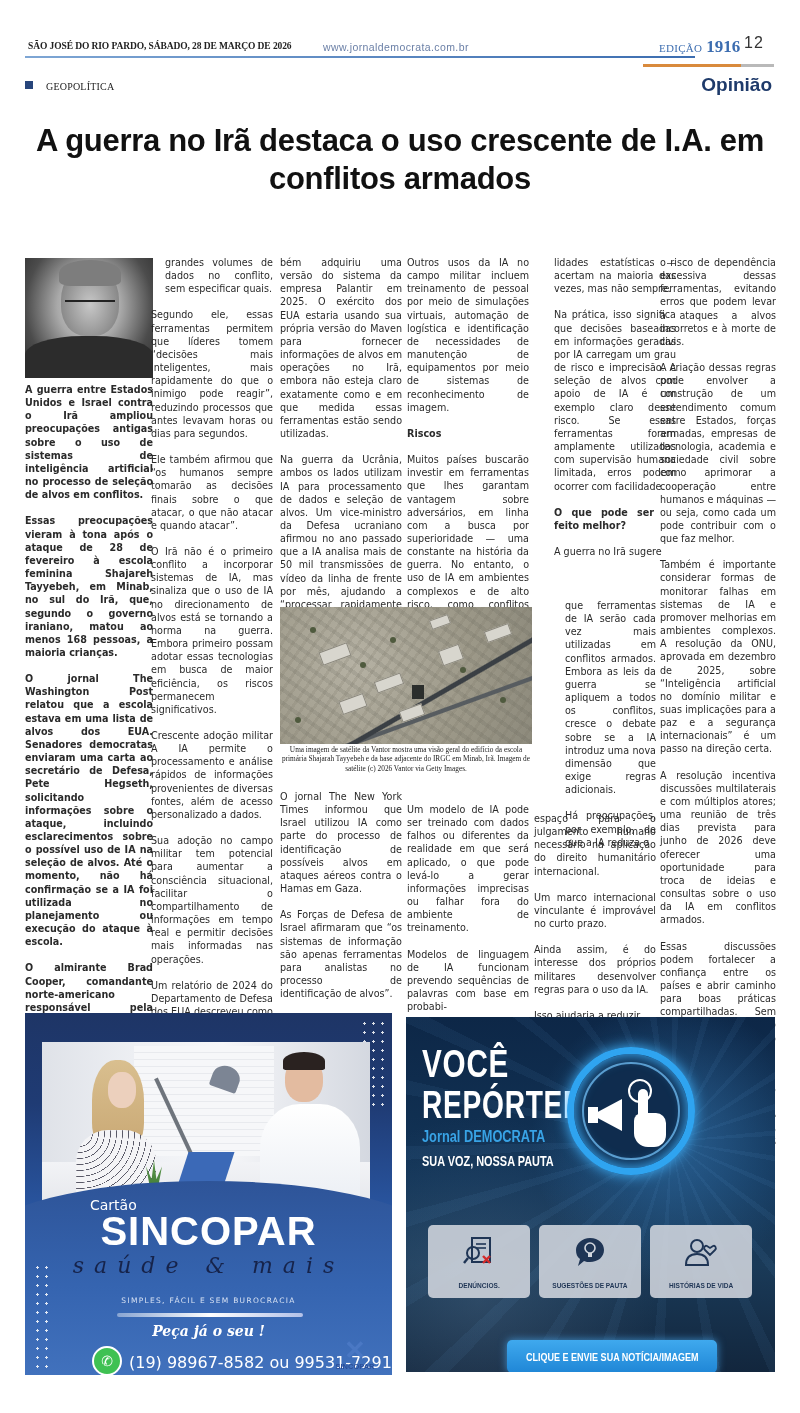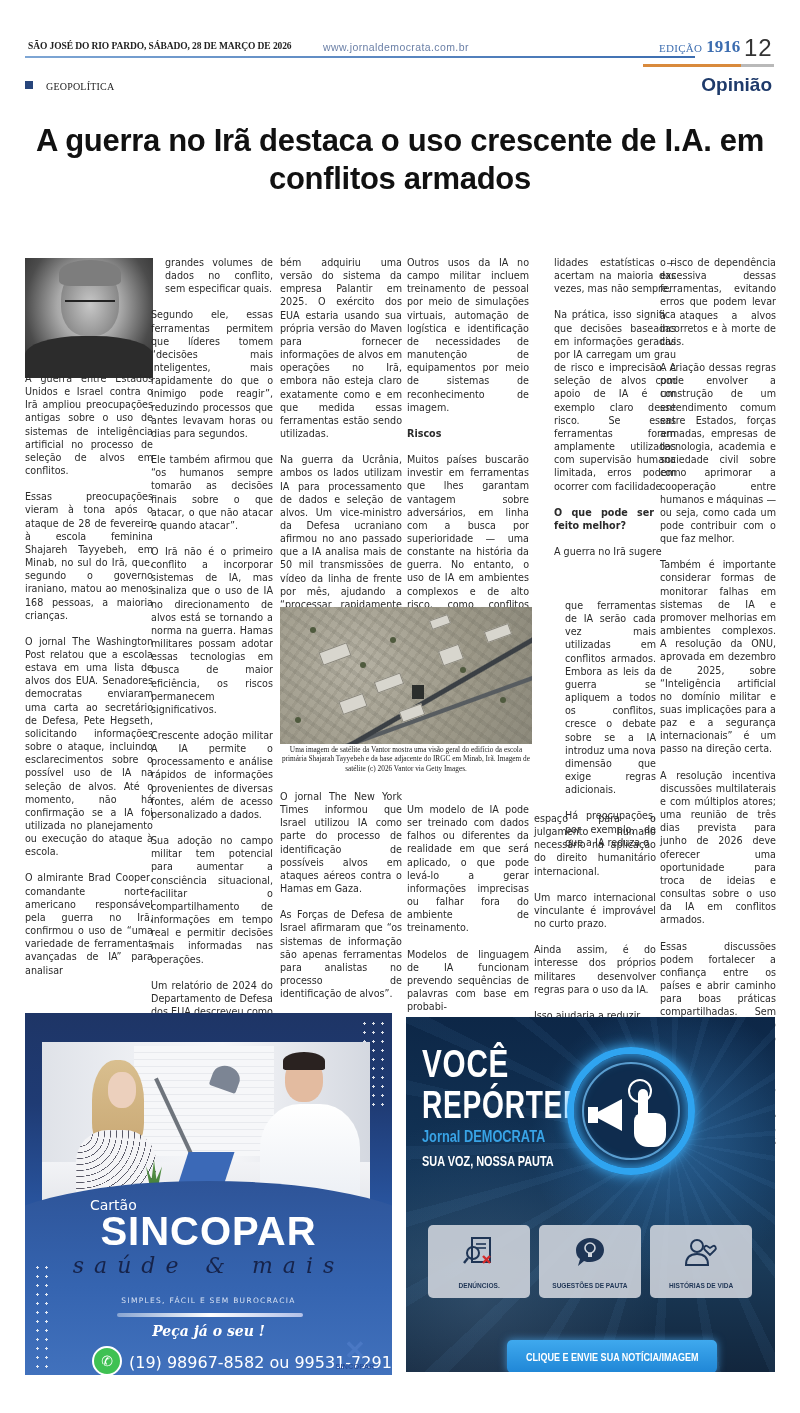--- a/index.html
+++ b/index.html
@@ -6,21 +6,21 @@
   html, body { width: 800px; height: 1413px; background: #ffffff; overflow: hidden; }
   body { position: relative; font-family: "Liberation Sans", sans-serif; color: #1a1a1a; }
 
   
   .hdr-line { position: absolute; left: 25px; top: 56px; width: 670px; height: 2px; background: linear-gradient(90deg,#7ea6d4,#3c6db0); }
   .hdr-date { position: absolute; left: 28px; top: 41px; font-family: "Liberation Serif", serif; font-size: 9.5px; font-weight: bold; color: #222; letter-spacing: -0.1px; }
   .hdr-url { position: absolute; left: 323px; top: 41px; font-family: "Liberation Sans", sans-serif; font-size: 10.5px; color: #6a7fa6; letter-spacing: 0.4px; }
   .hdr-ed { position: absolute; left: 659px; top: 37px; font-family: "Liberation Serif", serif; color: #3c6db0; }
   .hdr-ed .lbl { font-size: 11px; letter-spacing: 0.3px; }
   .hdr-ed .num { font-size: 17px; font-weight: bold; }
-  .hdr-page { position: absolute; left: 744px; top: 34px; font-family: "Liberation Sans", sans-serif; font-size: 24px; color: #333; letter-spacing: 1px; font-weight: 300; }
+  .hdr-page { position: absolute; left: 744px; top: 34px; font-family: "Liberation Sans", sans-serif; font-size: 16px; color: #333; letter-spacing: 1px; font-weight: 300; }
   .hdr-bar-orange { position: absolute; left: 643px; top: 64px; width: 98px; height: 3px; background: #d98a3c; }
   .hdr-bar-gray { position: absolute; left: 741px; top: 64px; width: 33px; height: 3px; background: #b9b9b9; }
   .section { position: absolute; left: 25px; top: 81px; display: flex; align-items: flex-start; gap: 13px; }
   .section .sq { width: 8px; height: 8px; background: #27457b; }
   .section .txt { font-family: "Liberation Serif", serif; font-size: 10px; color: #222; letter-spacing: 0.2px; }
   .opiniao { position: absolute; right: 28px; top: 74px; font-family: "Liberation Sans", sans-serif; font-weight: bold; font-size: 19px; color: #1e3a6a; }
 
   .headline { position: absolute; left: 20px; top: 122px; width: 760px; text-align: center; font-family: "Liberation Sans", sans-serif; font-weight: bold; font-size: 31px; line-height: 38px; color: #111; letter-spacing: -0.3px; }
 
   
@@ -129,32 +129,32 @@
 
 <h1 class="headline">A guerra no Irã destaca o uso crescente de I.A. em conflitos armados</h1>
 
 <div class="author-photo">
   <div class="shirt"></div>
   <div class="head"></div>
   <div class="hair"></div>
   <div class="glasses"></div>
 </div>
 
-<div class="col" style="left:25px; top:372px; width:128px;">
+<div class="col" style="left:25px; top:383px; width:128px;font-weight:bold;">
   <p>A guerra entre Estados Unidos e Israel contra o Irã ampliou preocupações antigas sobre o uso de sistemas de inteligência artificial no processo de seleção de alvos em conflitos.</p>
   <p>Essas preocupações vieram à tona após o ataque de 28 de fevereiro à escola feminina Shajareh Tayyebeh, em Minab, no sul do Irã, que, segundo o governo iraniano, matou ao menos 168 pessoas, a maioria crianças.</p>
   <p>O jornal The Washington Post relatou que a escola estava em uma lista de alvos dos EUA. Senadores democratas enviaram uma carta ao secretário de Defesa, Pete Hegseth, solicitando informações sobre o ataque, incluindo esclarecimentos sobre o possível uso de IA na seleção de alvos. Até o momento, não há confirmação se a IA foi utilizada no planejamento ou execução do ataque à escola.</p>
   <p>O almirante Brad Cooper, comandante norte-americano responsável pela guerra no Irã, confirmou o uso de “uma variedade de ferramentas avançadas de IA” para analisar</p>
 </div>
 
 <div class="col" style="left:151px; top:256px; width:122px;">
   <p style="padding-left:14px;">grandes volumes de dados no conflito, sem especificar quais.</p>
   <p>Segundo ele, essas ferramentas permitem que líderes tomem “decisões mais inteligentes, mais rapidamente do que o inimigo pode reagir”, reduzindo processos que antes levavam horas ou dias para segundos.</p>
   <p>Ele também afirmou que “os humanos sempre tomarão as decisões finais sobre o que atacar, o que não atacar e quando atacar”.</p>
-  <p>O Irã não é o primeiro conflito a incorporar sistemas de IA, mas sinaliza que o uso de IA no direcionamento de alvos está se tornando a norma na guerra. Hamas militares possam adotar essas tecnologias em busca de maior eficiência, os riscos permanecem significativos.</p>
+  <p>O Irã não é o primeiro conflito a incorporar sistemas de IA, mas sinaliza que o uso de IA no direcionamento de alvos está se tornando a norma na guerra. Embora primeiro possam adotar essas tecnologias em busca de maior eficiência, os riscos permanecem significativos.</p>
   <p>Crescente adoção militar A IA permite o processamento e análise rápidos de informações provenientes de diversas fontes, além de acesso personalizado a dados.</p>
   <p>Sua adoção no campo militar tem potencial para aumentar a consciência situacional, facilitar o compartilhamento de informações em tempo real e permitir decisões mais informadas nas operações.</p>
   <p>Um relatório de 2024 do Departamento de Defesa dos EUA descreveu como o sistema Maven Smart System, baseado em IA, ajuda soldados a identificar e atacar alvos militares, além de auxiliar na cadeia de aprovação de ataques. A OTAN tam-</p>
 </div>
 
 <div class="col" style="left:280px; top:256px; width:122px;">
   <p>bém adquiriu uma versão do sistema da empresa Palantir em 2025. O exército dos EUA estaria usando sua própria versão do Maven para fornecer informações de alvos em operações no Irã, embora não esteja claro exatamente como e em que medida essas ferramentas estão sendo utilizadas.</p>
   <p>Na guerra da Ucrânia, ambos os lados utilizam IA para processamento de dados e seleção de alvos. Um vice-ministro da Defesa ucraniano afirmou no ano passado que a IA analisa mais de 50 mil transmissões de vídeo da linha de frente por mês, ajudando a “processar rapidamente esse enorme volume de dados, identificar alvos e colocá-los no mapa”.</p>
 </div>
 <div class="col" style="left:280px; top:790px; width:122px;">

